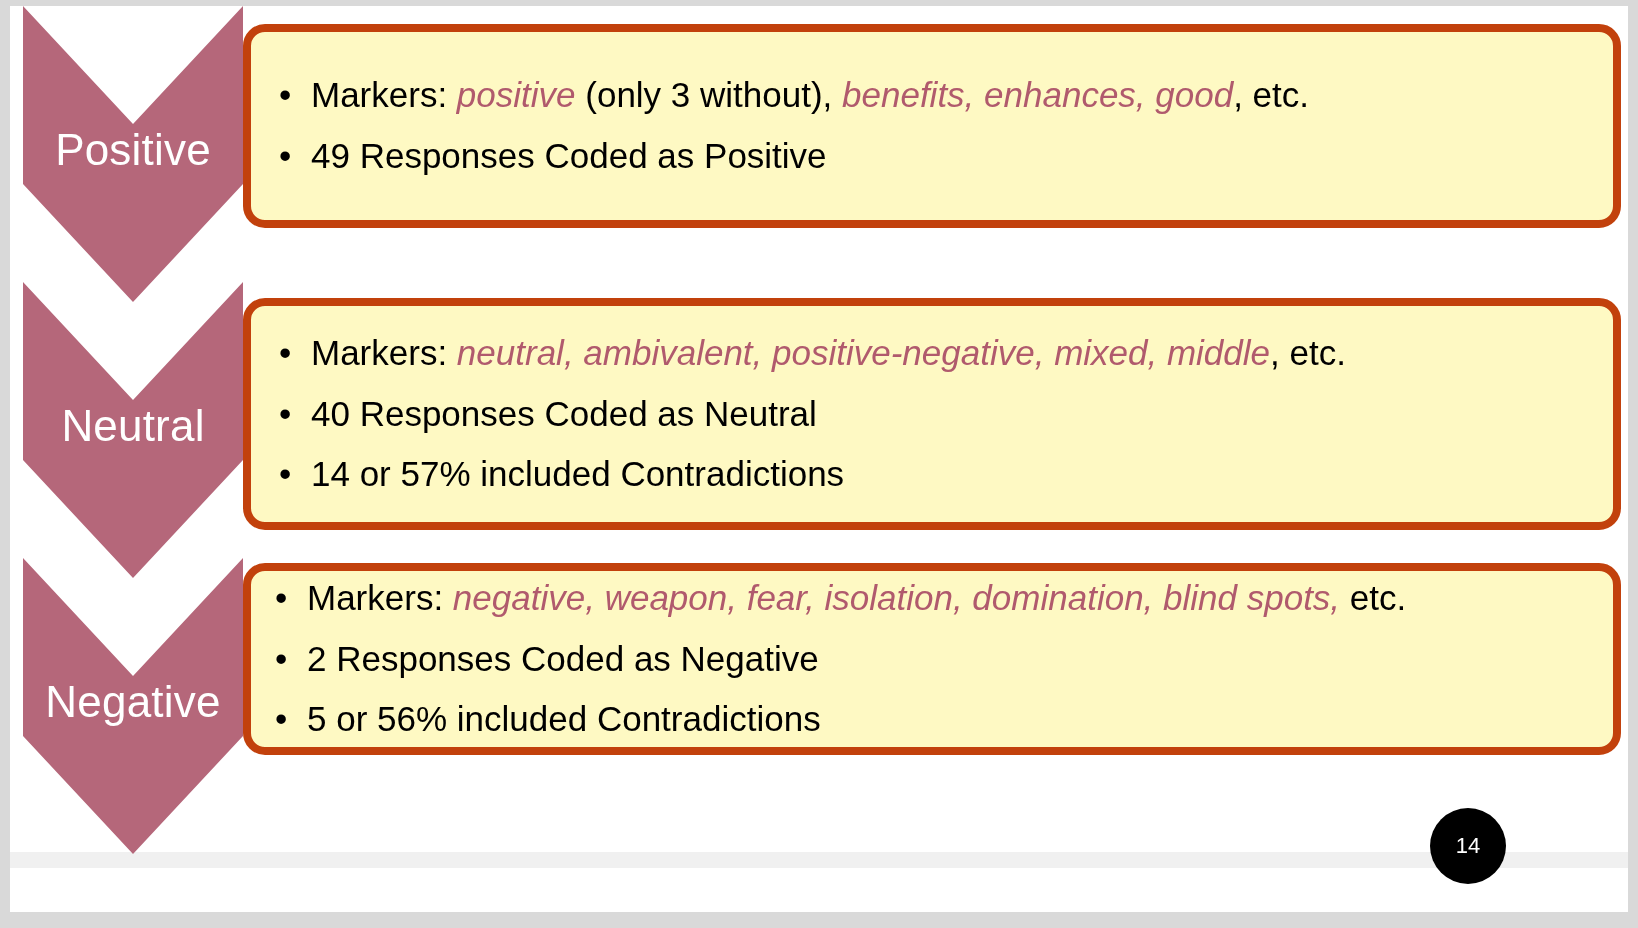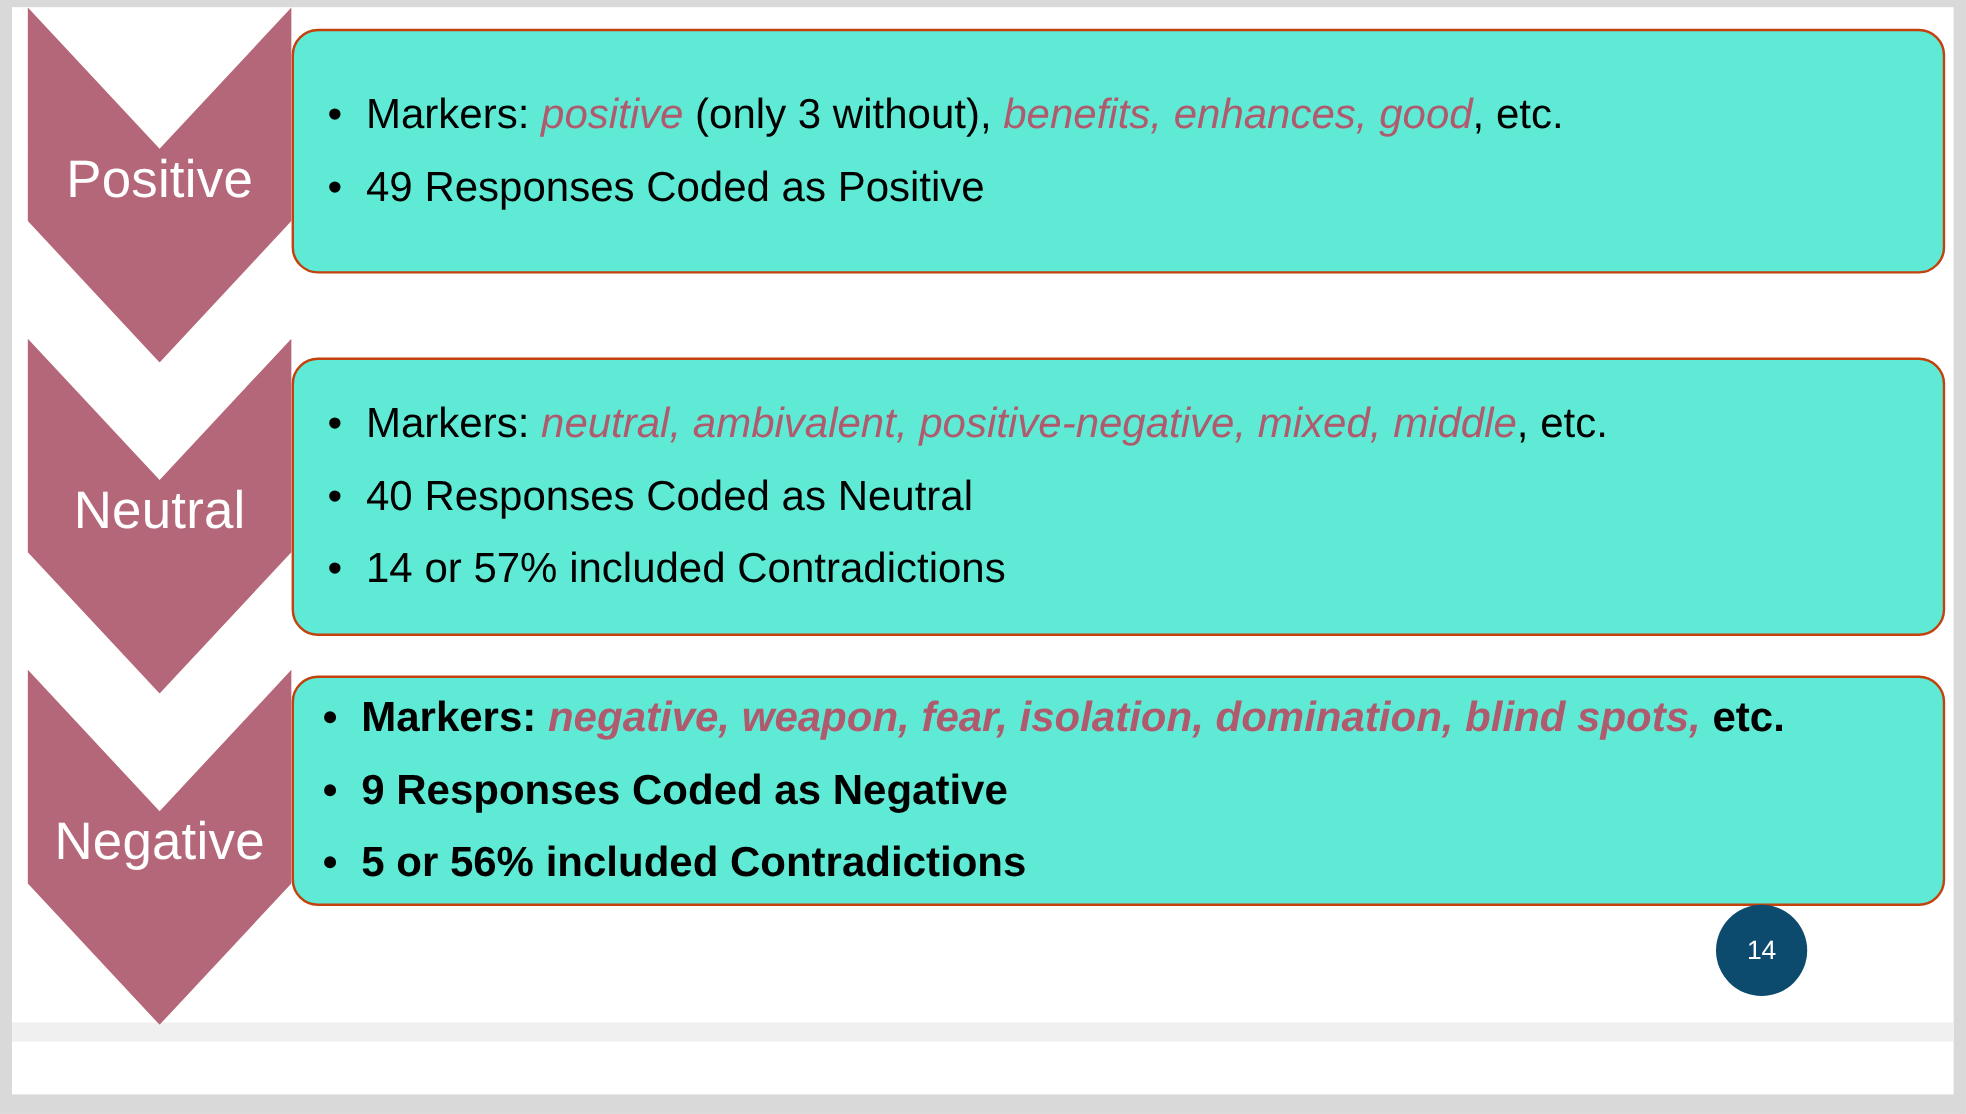--- a/index.html
+++ b/index.html
@@ -74,22 +74,22 @@
   #chev-negative { top: 558px; }
 
   #label-positive { top: 128px; }
   #label-neutral  { top: 404px; }
   #label-negative { top: 680px; }
 
   
   .content-box {
     position: absolute;
     box-sizing: border-box;
-    background: #5eead4;
-    border: 2px solid #c2410c;
+    background: #fef9c3;
+    border: 8px solid #c2410c;
     border-radius: 22px;
   }
   #box-positive {
     left: 243px;
     top: 24px;
     width: 1378px;
     height: 204px;
   }
   #box-neutral {
     left: 243px;
@@ -107,21 +107,21 @@
   .bullet-list {
     list-style: none;
     margin: 0;
     padding: 0;
     position: absolute;
     left: 22px;
     right: 10px;
     top: 50%;
     transform: translateY(-50%);
   }
-  #box-negative .bullet-list { left: 18px; font-weight: bold; }
+  #box-negative .bullet-list { left: 18px; }
 
   .bullet-item {
     position: relative;
     padding-left: 38px;
     font-size: 35px;
     line-height: 1.73;
     color: #000000;
     white-space: nowrap;
   }
   .bullet-item::before {
@@ -136,25 +136,25 @@
 
   .kw {
     font-style: italic;
     color: #b05a6d;
   }
 
   
   .page-badge {
     position: absolute;
     left: 1430px;
-    top: 754px;
+    top: 808px;
     width: 76px;
     height: 76px;
     border-radius: 50%;
-    background: #0c4a6e;
+    background: #000000;
     color: #ffffff;
     font-size: 22px;
     display: flex;
     align-items: center;
     justify-content: center;
   }
 </style>
 </head>
 <body>
 
@@ -200,20 +200,20 @@
     <ul class="bullet-list">
         <li class="bullet-item"><span>Markers: </span><span class="kw">neutral, ambivalent, positive-negative, mixed, middle</span><span>, etc.</span></li>
         <li class="bullet-item"><span>40 Responses Coded as Neutral</span></li>
         <li class="bullet-item"><span>14 or 57% included Contradictions</span></li>
       </ul>
   </div>
 
   <div class="content-box" id="box-negative">
     <ul class="bullet-list">
         <li class="bullet-item"><span>Markers: </span><span class="kw">negative, weapon, fear, isolation, domination, blind spots,</span><span> etc.</span></li>
-        <li class="bullet-item"><span>9 Responses Coded as Negative</span></li>
+        <li class="bullet-item"><span>2 Responses Coded as Negative</span></li>
         <li class="bullet-item"><span>5 or 56% included Contradictions</span></li>
       </ul>
   </div>
 
   <div class="page-badge">14</div>
 
 </div>
 
 </body></html>

